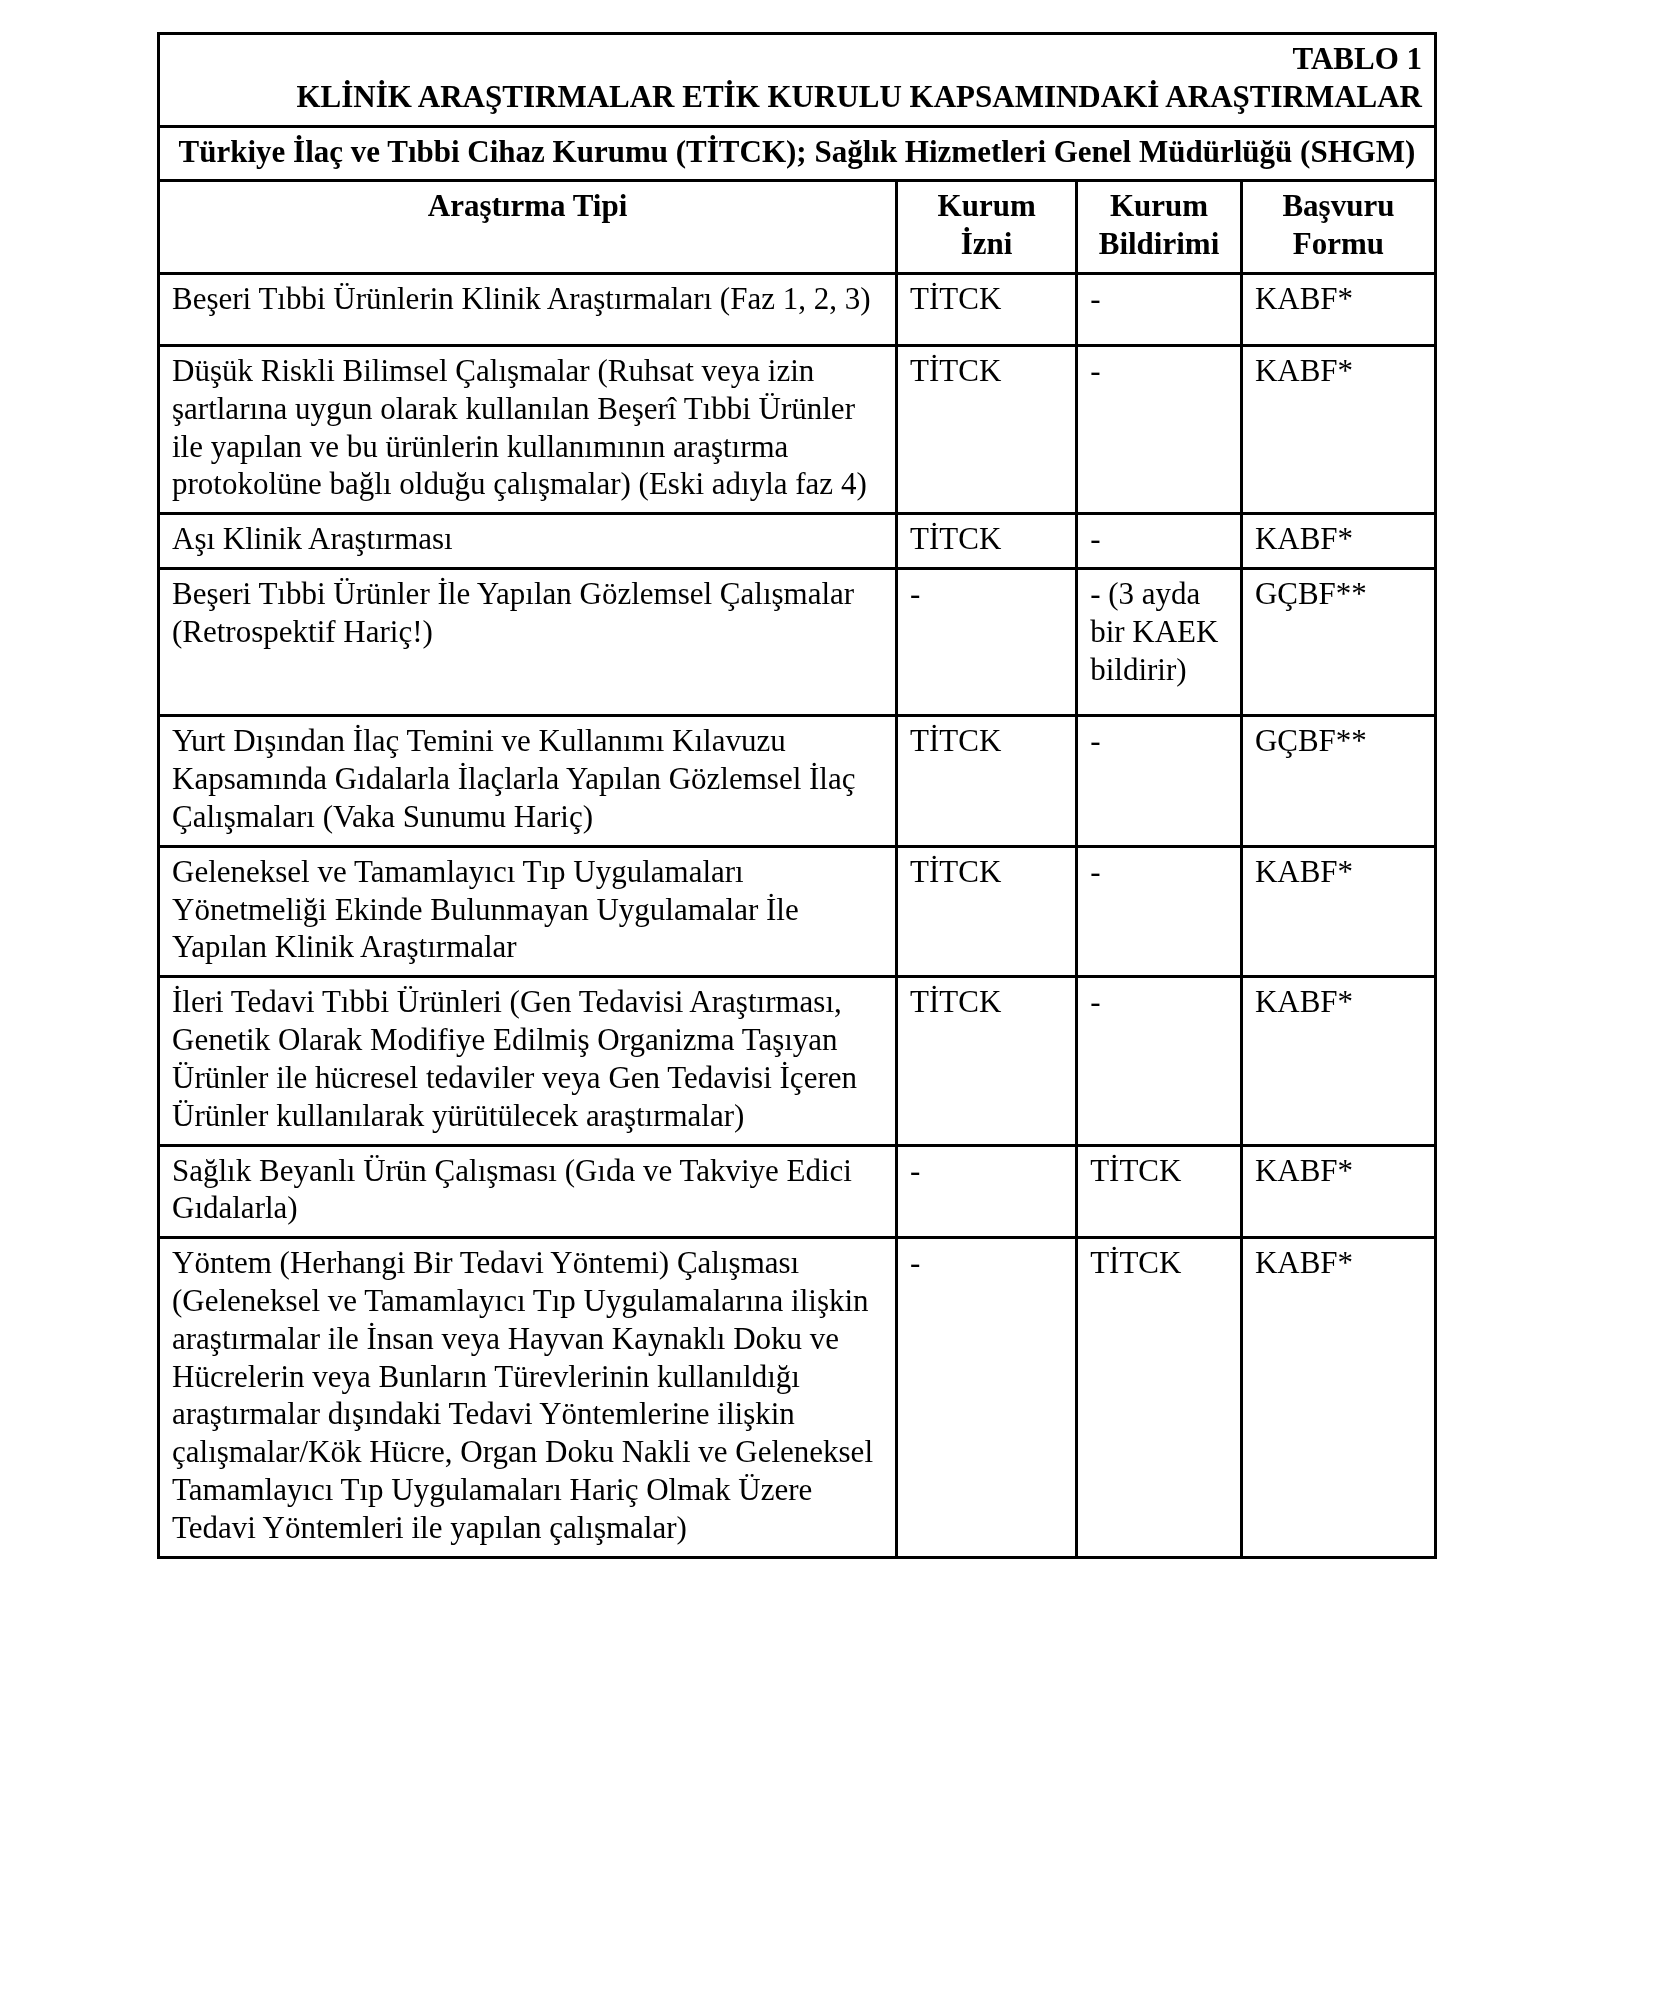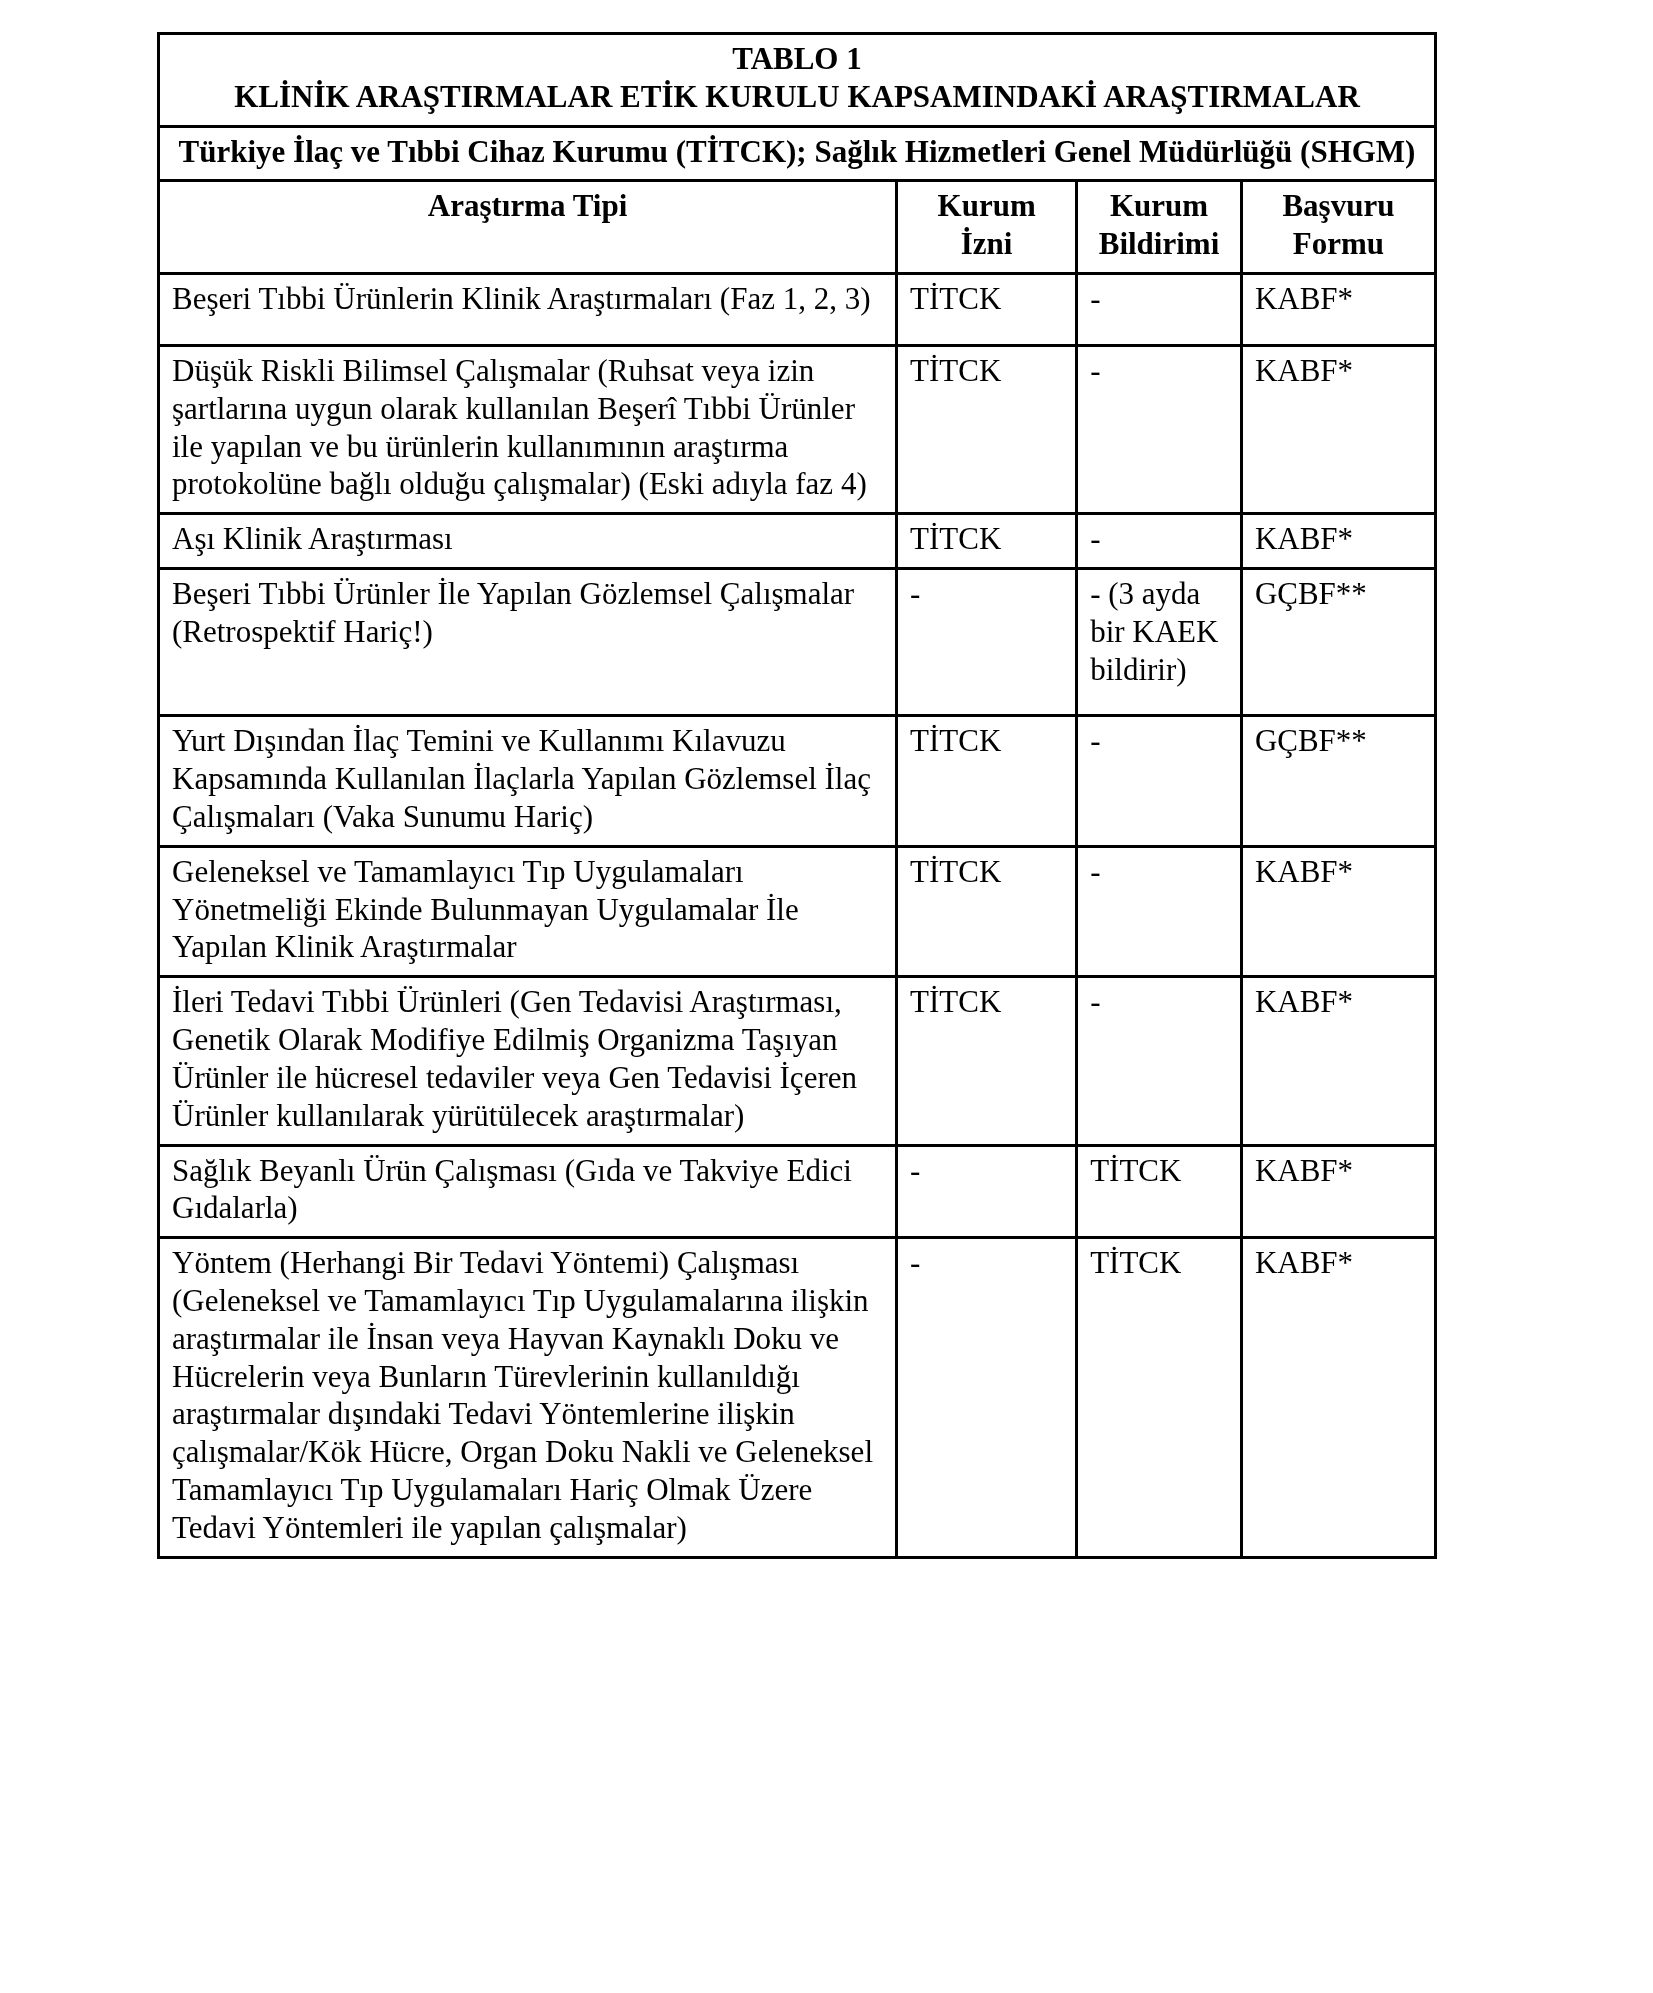--- a/index.html
+++ b/index.html
@@ -26,21 +26,21 @@
     font-size: 31px;
     line-height: 1.22;
   }
   table.t1 td, table.t1 th {
     border: 3px solid #000000;
     vertical-align: top;
     padding: 5px 12px 9px 12px;
     word-wrap: break-word;
   }
   .title-cell {
-    text-align: center;
+    text-align: right;
     font-weight: bold;
     padding-top: 2px;
     padding-bottom: 4px;
   }
   .subtitle-cell {
     text-align: center;
     font-weight: bold;
     padding-bottom: 26px;
   }
   th.head-cell {
@@ -104,21 +104,21 @@
           <td class="body-cell">-</td>
           <td class="body-cell">KABF*</td>
         </tr>
         <tr class="spacious">
           <td class="body-cell">Beşeri Tıbbi Ürünler İle Yapılan Gözlemsel Çalışmalar (Retrospektif Hariç!)</td>
           <td class="body-cell">-</td>
           <td class="body-cell">- (3 ayda bir KAEK bildirir)</td>
           <td class="body-cell">GÇBF**</td>
         </tr>
         <tr>
-          <td class="body-cell">Yurt Dışından İlaç Temini ve Kullanımı Kılavuzu Kapsamında Kullanılan İlaçlarla Yapılan Gözlemsel İlaç Çalışmaları (Vaka Sunumu Hariç)</td>
+          <td class="body-cell">Yurt Dışından İlaç Temini ve Kullanımı Kılavuzu Kapsamında Gıdalarla İlaçlarla Yapılan Gözlemsel İlaç Çalışmaları (Vaka Sunumu Hariç)</td>
           <td class="body-cell">TİTCK</td>
           <td class="body-cell">-</td>
           <td class="body-cell">GÇBF**</td>
         </tr>
         <tr>
           <td class="body-cell">Geleneksel ve Tamamlayıcı Tıp Uygulamaları Yönetmeliği Ekinde Bulunmayan Uygulamalar İle Yapılan Klinik Araştırmalar</td>
           <td class="body-cell">TİTCK</td>
           <td class="body-cell">-</td>
           <td class="body-cell">KABF*</td>
         </tr>

